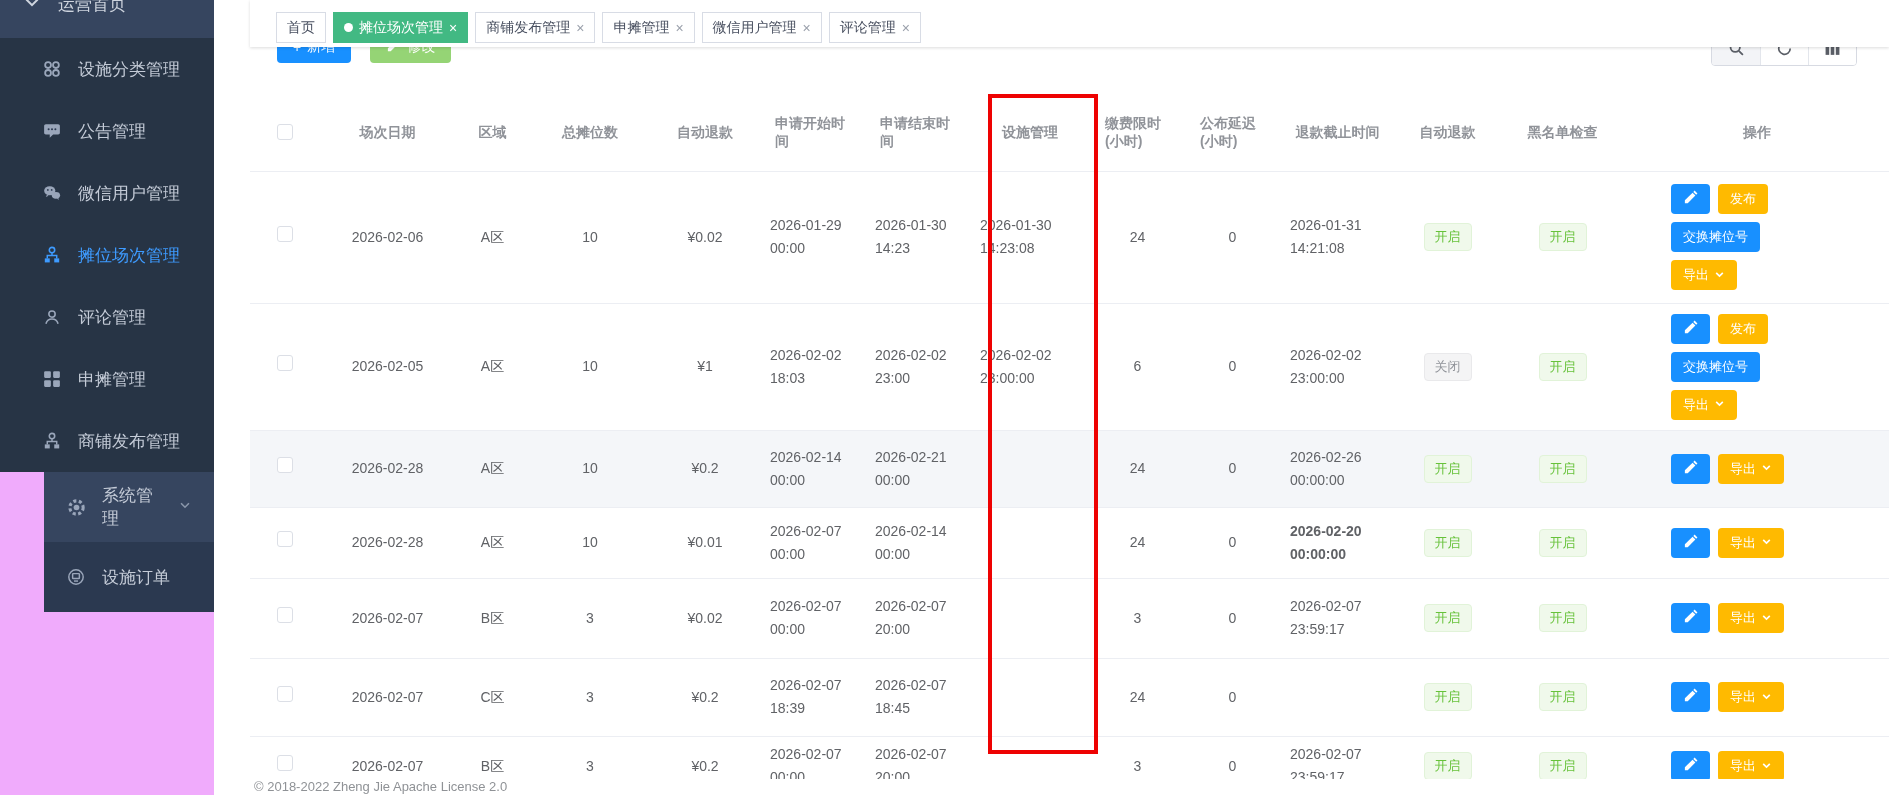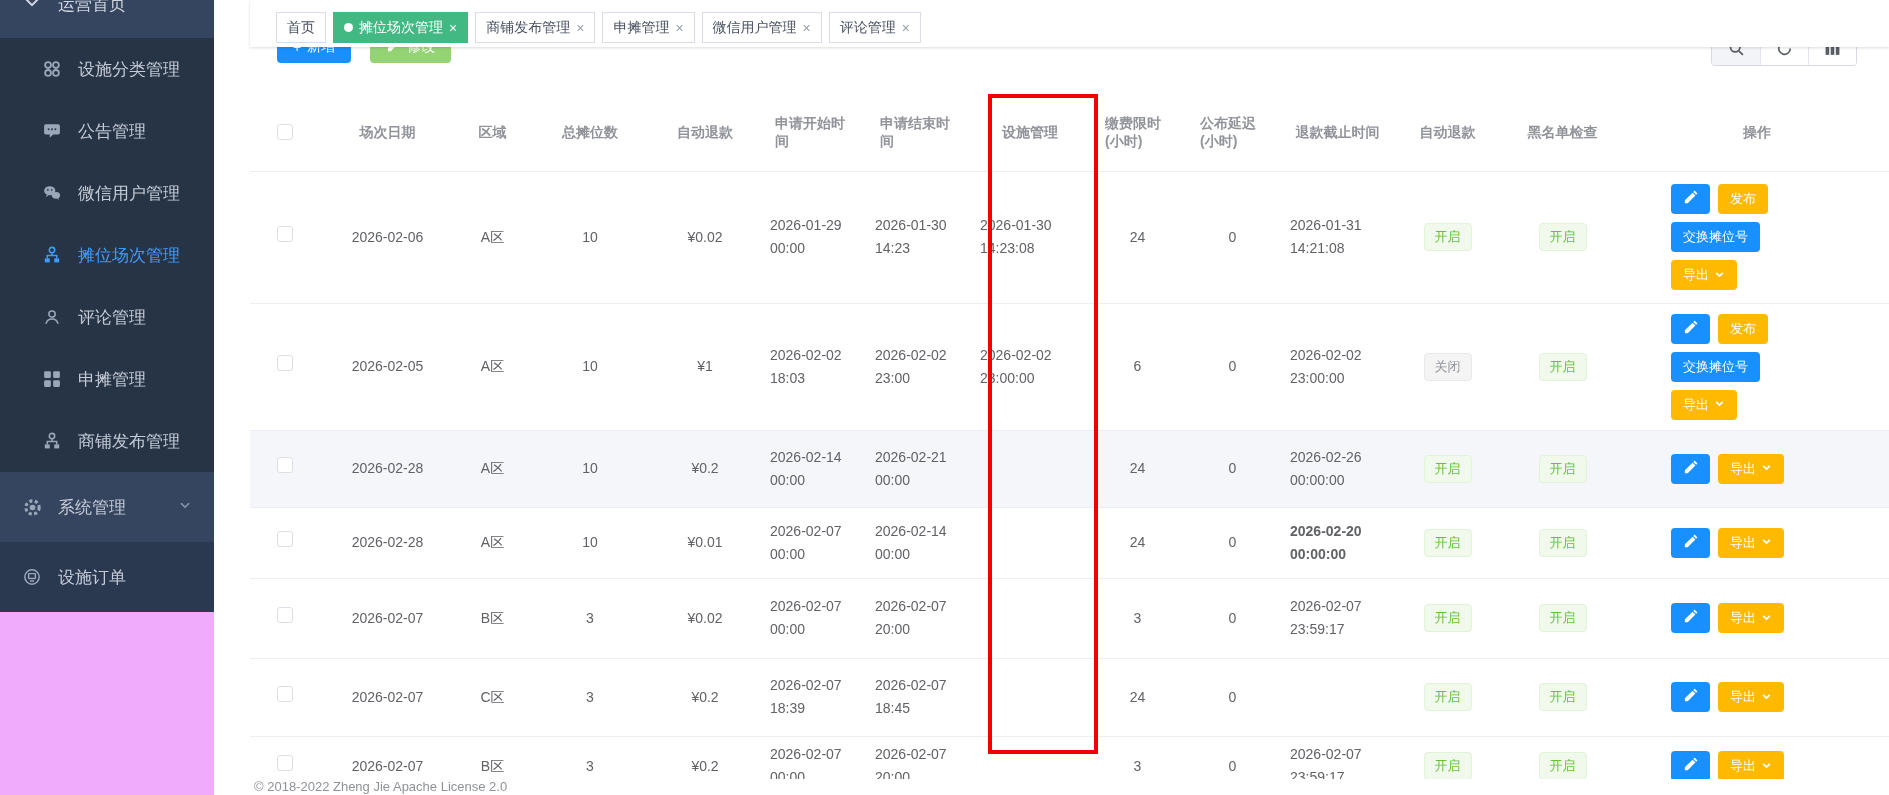--- a/index.html
+++ b/index.html
@@ -7,21 +7,21 @@
     font-family:"Liberation Sans","DejaVu Sans",sans-serif; }
   #app { position:relative; width:1889px; height:795px; overflow:hidden; background:#fff; }
 
   
   .sidebar { position:absolute; left:0; top:0; bottom:0; width:214px; background:#f0abfc; overflow:hidden; }
   .side-band { background:#36455f; }
   .side-top-clip { height:38px; padding-left:22px; display:flex; align-items:flex-start; overflow:hidden; color:#cfd5df; font-size:17px; }
   .side-top-clip .inner { display:flex; align-items:center; gap:16px; margin-top:-11px; height:30px; }
   .side-children { background:#273445; }
   .side-item { height:62px; display:flex; align-items:center; gap:16px; padding-left:42px; color:#c4cbd7; font-size:17px; cursor:pointer; }
-  .side-item.root { height:70px; padding-left:22px; background:#2b3950; }
+  .side-item.root { height:70px; padding-left:22px; background:#2b3950;margin-left:44px; }
   .side-item.rootband { background:#36455f; }
   .side-item.active { color:#3e9bff; }
   .side-item .sicon { width:20px; height:20px; flex:0 0 20px; color:#9aa6ba; display:flex; align-items:center; justify-content:center; }
   .side-item.active .sicon { color:#3e9bff; }
   .side-item .chev { margin-left:auto; margin-right:22px; color:#8b97ab; }
 
   
   .tagsbar { position:absolute; left:250px; top:0; right:0; height:47px; background:#fff; z-index:30;
     box-shadow:0 1px 3px rgba(0,0,0,0.14); display:flex; align-items:flex-start; padding:12px 0 0 26px; gap:7px; }
   .tag-tab { height:31px; line-height:29px; border:1px solid #d8dce5; background:#fff; color:#495060;

